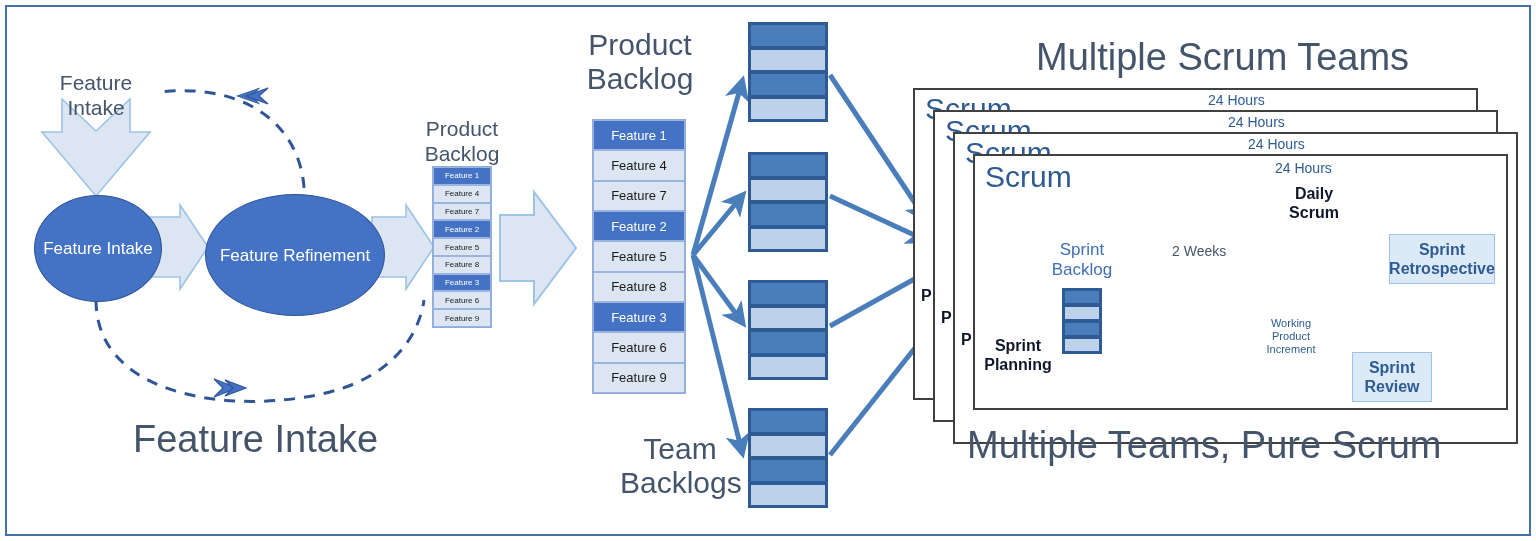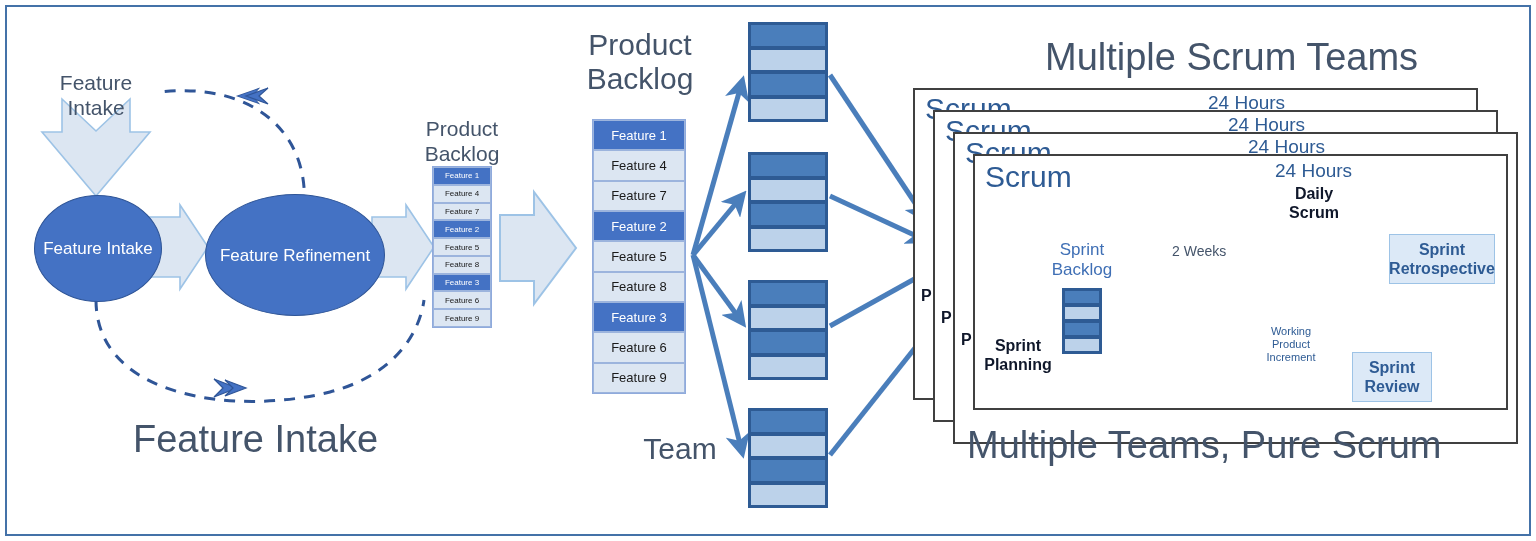--- a/index.html
+++ b/index.html
@@ -73,21 +73,21 @@
 
   
   .scrum-panel{
     position:absolute;box-sizing:border-box;
     background:#ffffff;border:2px solid #404040;
   }
   .scrum-label{
     position:absolute;color:#2e5b94;font-size:30px;font-weight:400;white-space:nowrap;
   }
   .hours-label{
-    position:absolute;color:#2e5b94;font-size:19px;font-weight:400;white-space:nowrap;
+    position:absolute;color:#2e5b94;font-size:14px;font-weight:400;white-space:nowrap;
   }
   .blue-bold{
     position:absolute;color:#0f172a;font-weight:bold;font-size:16px;
     line-height:19px;text-align:center;white-space:nowrap;
   }
   .blue-reg{
     position:absolute;color:#3f6fb5;font-size:17px;line-height:20px;
     text-align:center;white-space:nowrap;
   }
   .blue-tiny{
@@ -287,23 +287,24 @@
   </div>
   <div class="stack" style="left:748px;top:408px;width:80px;height:100px;">
     <div class="bar dark"></div>
     <div class="bar light"></div>
     <div class="bar dark"></div>
     <div class="bar light"></div>
   </div>
 
   <div class="mid-heading" style="left:620px;top:432px;width:120px;">
     <div>Team</div>
-  </div>
-
-  <div class="big-heading" style="left:1036px;top:36px;margin-left:9px;">Multiple Scrum Teams</div>
+    <div>Backlogs</div>
+  </div>
+
+  <div class="big-heading" style="left:1036px;top:36px;">Multiple Scrum Teams</div>
 
   <div class="scrum-panel" style="left:913px;top:88px;width:565px;height:312px;"></div>
   <div class="scrum-label" style="left:925px;top:92px;">Scrum</div>
   <div class="hours-label" style="left:1208px;top:92px;">24 Hours</div>
   <div class="blue-bold" style="left:921px;top:286px;">P</div>
 
   <div class="scrum-panel" style="left:933px;top:110px;width:565px;height:312px;"></div>
   <div class="scrum-label" style="left:945px;top:114px;">Scrum</div>
   <div class="hours-label" style="left:1228px;top:114px;">24 Hours</div>
   <div class="blue-bold" style="left:941px;top:308px;">P</div>
@@ -334,21 +335,21 @@
     <div class="bar light"></div>
     <div class="bar dark"></div>
     <div class="bar light"></div>
   </div>
 
   <div class="blue-bold" style="left:978px;top:336px;width:80px;">
     <div>Sprint</div>
     <div>Planning</div>
   </div>
 
-  <div class="blue-tiny" style="left:1258px;top:325px;width:66px;">
+  <div class="blue-tiny" style="left:1258px;top:317px;width:66px;">
     <div>Working</div>
     <div>Product</div>
     <div>Increment</div>
   </div>
 
   <div class="callout" style="left:1389px;top:234px;width:106px;height:50px;">
     <div>
       <div>Sprint</div>
       <div>Retrospective</div>
     </div>

